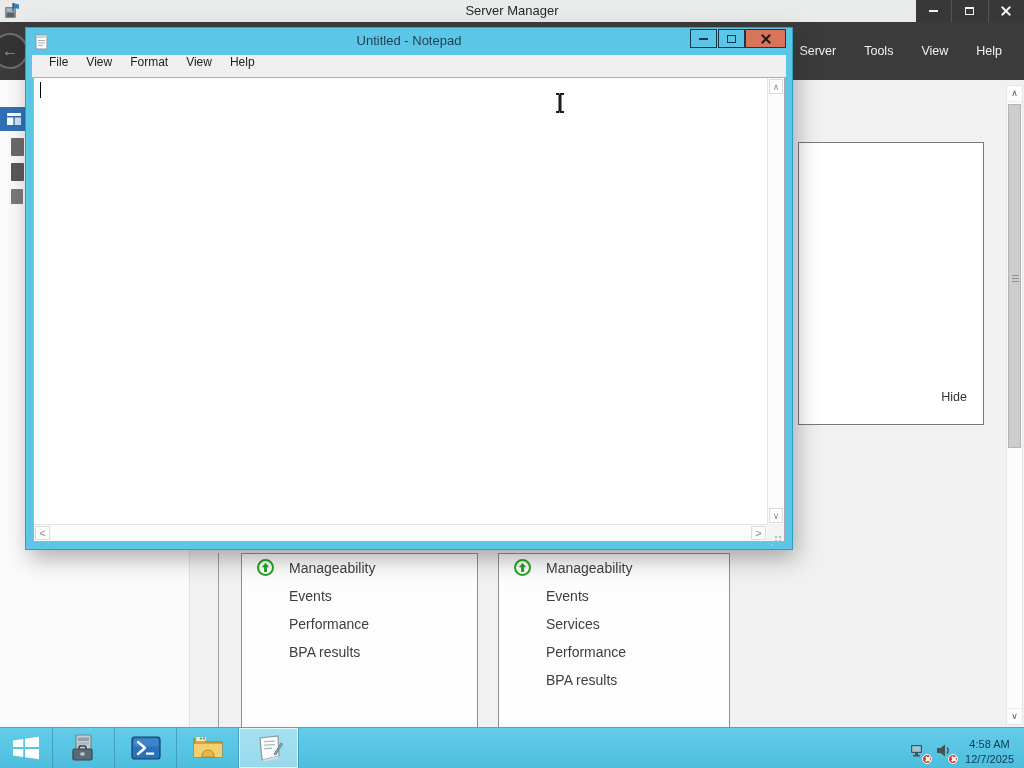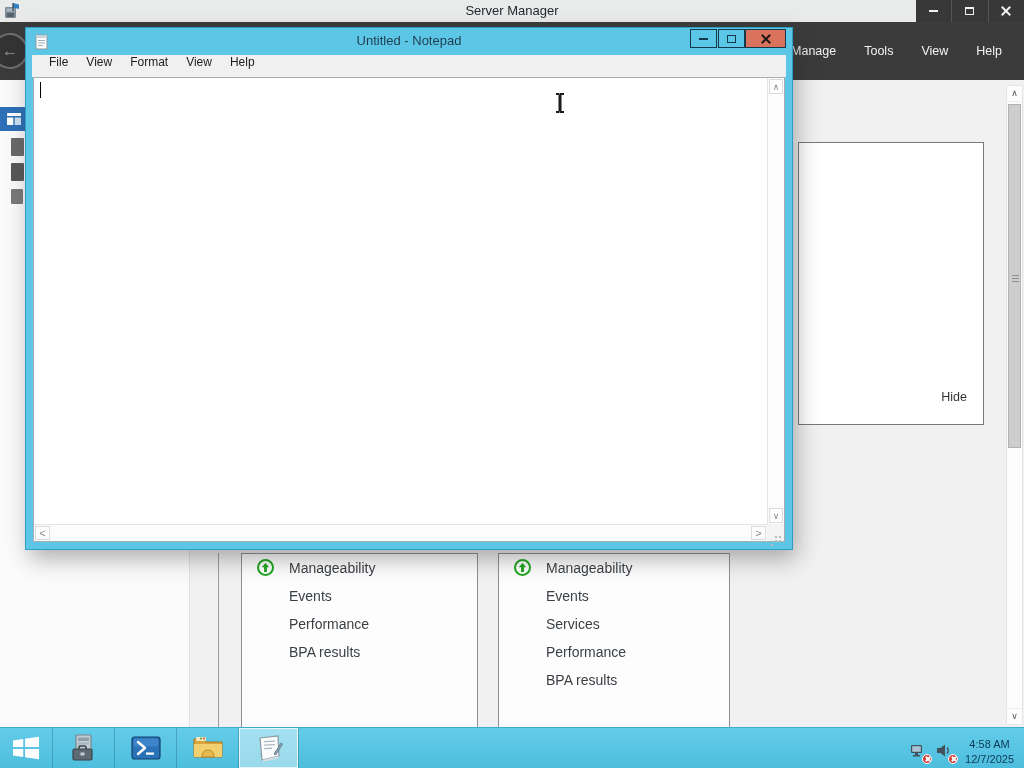--- a/index.html
+++ b/index.html
@@ -145,21 +145,21 @@
             <span class="g-x"></span>
           </div>
       </div>
     </div>
 
     <div class="sm-navbar">
       <div class="sm-back">
         <span>←</span>
       </div>
       <div class="sm-menu">
-        <span class="sm-menu-item">Manage</span>
+        <span class="sm-menu-item">Server</span>
         <span class="sm-menu-item">Tools</span>
         <span class="sm-menu-item">View</span>
         <span class="sm-menu-item">Help</span>
       </div>
     </div>
 
     <div class="sm-content">
 
       <div class="sm-sidebar">
         <div class="sm-side-sel">

